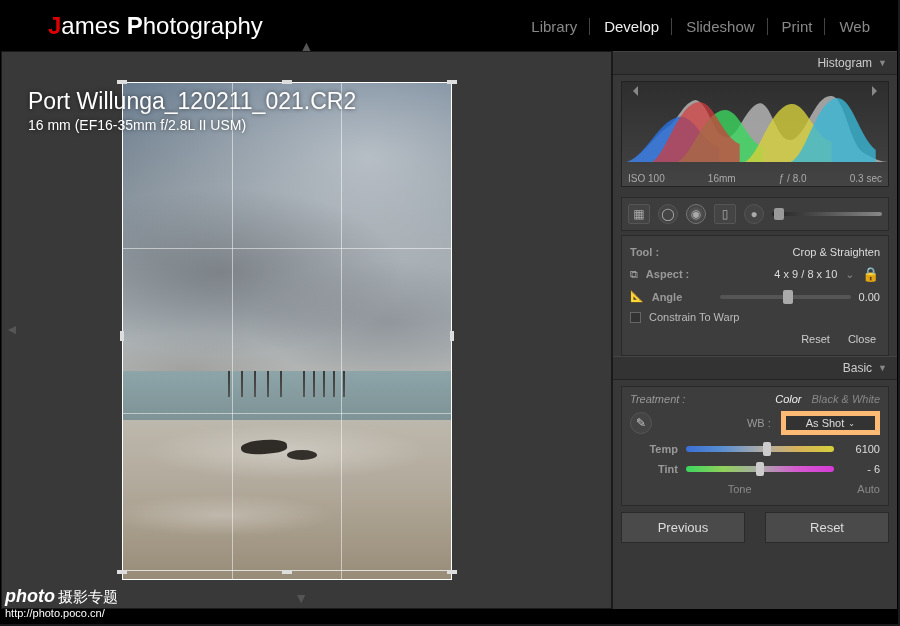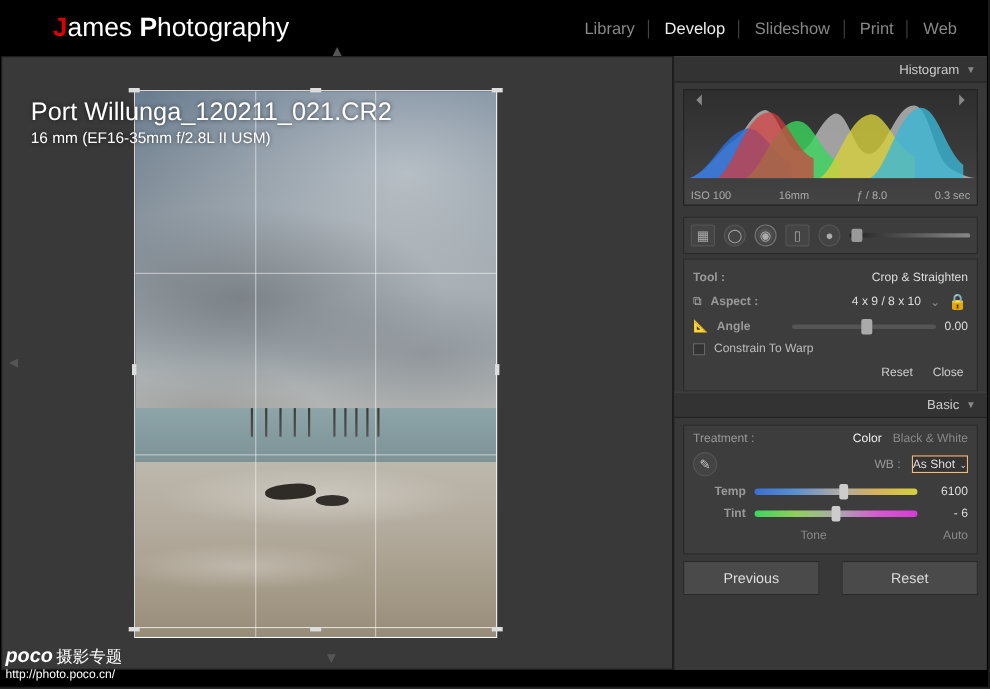--- a/index.html
+++ b/index.html
@@ -77,26 +77,26 @@
   .row { display:flex; align-items:center; gap:8px; padding:4px 0; color:#bbb; }
   .row .lab { width:60px; color:#999;font-weight:bold; }
   .row .val { margin-left:auto; color:#ddd; }
   .lock { color:#c9a84a; font-size:14px; }
   .slider { flex:1; height:4px; background:#555; position:relative; border-radius:2px; }
   .slider .thumb { position:absolute; top:-5px; width:10px; height:14px; background:#aaa; border-radius:2px; }
   .checkbox { width:11px; height:11px; border:1px solid #666; background:#333; }
   .panel-actions { display:flex; justify-content:flex-end; gap:18px; padding:6px 4px 2px; color:#ccc; font-size:11px; }
 
   .basic-panel { margin:6px 8px 0; background:#3d3d3d; border:1px solid #2a2a2a; padding:6px 8px; }
-  .treat-row { display:flex; align-items:center; gap:10px; font-size:11px; }
+  .treat-row { display:flex; align-items:center; gap:10px; font-size:11px;font-style:italic; }
   .treat-row .opt.active { color:#eee; }
   .treat-row .opt { color:#888; }
   .wb-row { display:flex; align-items:center; gap:10px; margin-top:6px; }
   .dropper { width:22px; height:22px; border:1px solid #555; border-radius:50%; background:#444; display:flex; align-items:center; justify-content:center; color:#ccc; font-size:12px; }
-  .select { background:#333; border:1px solid #fdba74; padding:1px 0; color:#ddd; font-size:11px; display:flex; align-items:center; gap:4px; }
+  .select { background:#333; border:5px solid #fdba74; padding:1px 20px; color:#ddd; font-size:11px; display:flex; align-items:center; gap:4px; }
   .temp-slider { flex:1; height:6px; border-radius:3px; position:relative; }
   .temp-grad { background:linear-gradient(90deg,#3b6fd6,#5a8fd0,#aaa,#d6b25a,#d6cf3b); }
   .tint-grad { background:linear-gradient(90deg,#3bd65f,#8fd05a,#aaa,#d65ad0,#d63bd6); }
   .temp-slider .thumb { position:absolute; top:-4px; width:8px; height:14px; background:#ccc; border-radius:2px; }
 
   .nav-buttons { display:flex; gap:20px; margin:6px 8px 0; }
   .nav-buttons button { flex:1; background:#4a4a4a; border:1px solid #2a2a2a; color:#ddd; padding:7px 0; font-size:13px; cursor:pointer; }
 
   .poco-wm { position:absolute; left:4px; bottom:4px; color:#fff; z-index:20; font-size:11px; }
   .poco-wm .big { font-size:18px; font-style:italic; font-weight:bold; }
@@ -278,17 +278,17 @@
       </div>
 
       <div class="nav-buttons">
         <button>Previous</button>
         <button>Reset</button>
       </div>
     </div>
   </div>
 
   <div class="poco-wm">
-    <span class="big">poco</span>
+    <span class="big">photo</span>
     <span class="cn">摄影专题</span><br>
     <span>http://photo.poco.cn/</span>
   </div>
 </div>
 
 </body></html>

